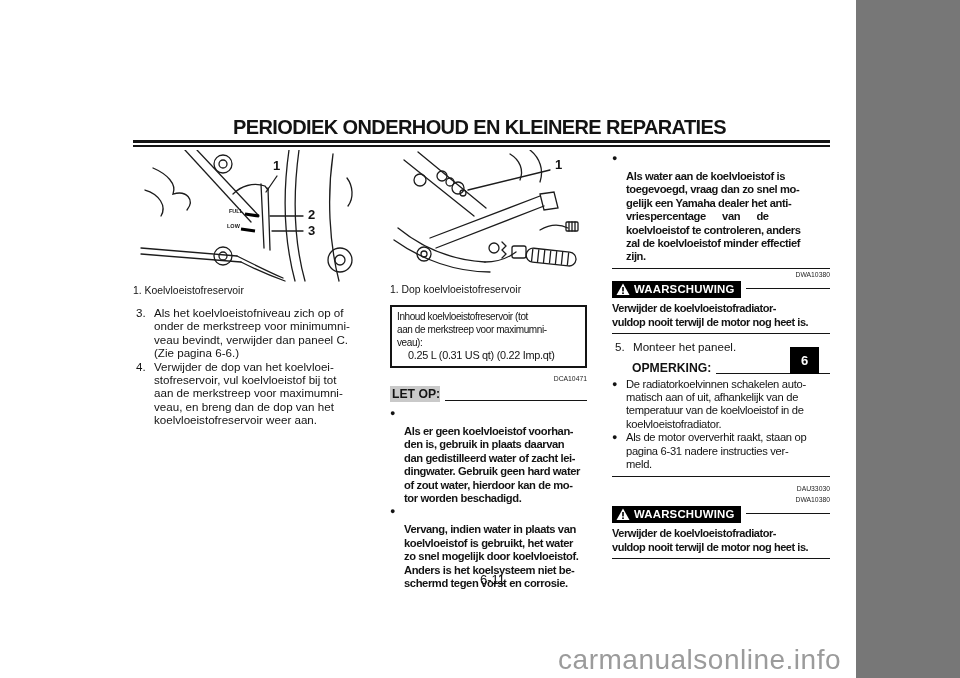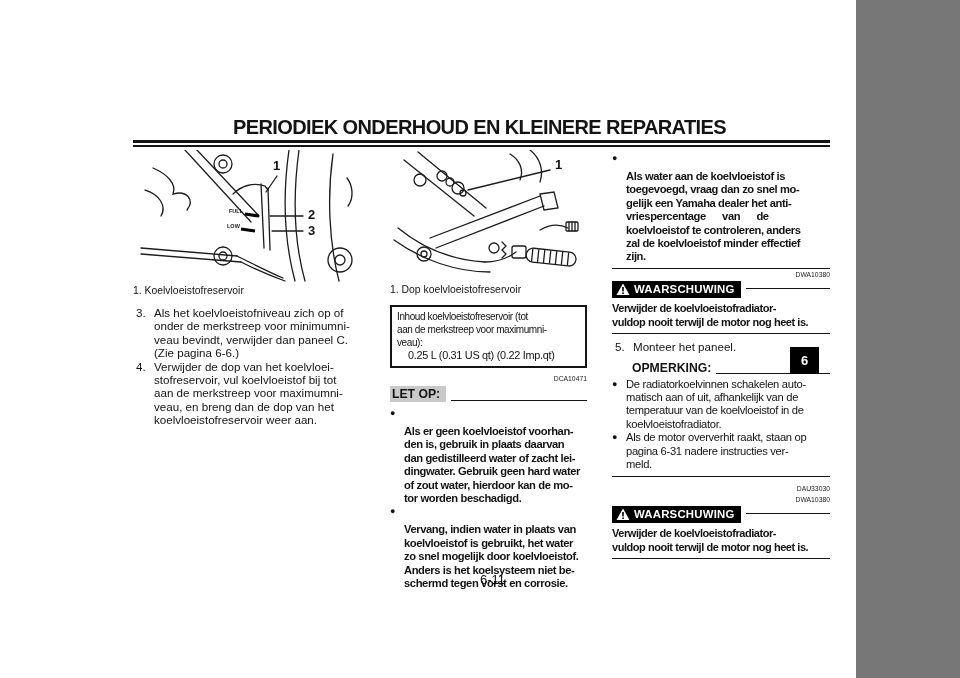--- a/index.html
+++ b/index.html
@@ -38,21 +38,21 @@
   
   .specbox{margin-top:9px;border:2px solid #141414;padding:3px 5px 4px 5px;}
   .spec-title{font-weight:normal;white-space:pre;font-size:10px;letter-spacing:-0.4px;line-height:13px;}
   .spec-value{padding-left:11px;font-size:10.9px;letter-spacing:-0.3px;line-height:13px;}
 
   .code{font-size:6.8px;line-height:8px;color:#222;text-align:right;margin-top:7px;}
 
   
   .h-row{display:flex;align-items:flex-end;margin-top:3px;}
   .h-label{font-weight:bold;font-size:12.2px;line-height:14px;white-space:nowrap;}
-  .h-label.gray{background:#c9c9c9;padding:1px 6px 1px 2px;}
+  .h-label.gray{background:#c9c9c9;padding:1px 0 1px 2px;}
   .rule-fill{flex:1;border-bottom:1.6px solid #141414;margin-left:5px;margin-bottom:1px;}
 
   
   .bullets{margin-top:5px;}
   .bullet{display:flex;}
   .bullet-marker{flex:0 0 14px;font-size:9px;line-height:13.4px;}
   .bullet-text{flex:1;white-space:pre;}
   .bullet.bold .bullet-text{font-weight:bold;font-size:11.2px;letter-spacing:-0.4px;margin-top:18px;}
   .bullet.reg .bullet-text{font-size:11.2px;letter-spacing:-0.3px;}
 
@@ -301,14 +301,15 @@
       </span>
       <span class="rule-fill"></span>
     </div>
 
     <div class="warn-text">Verwijder de koelvloeistofradiator-
 vuldop nooit terwijl de motor nog heet is.</div>
   </div>
 
   <div class="tab6">6</div>
   <div class="pagenum">6-11</div>
+  <div class="watermark">carmanualsonline.info</div>
 
 </div>
 
 </body></html>

